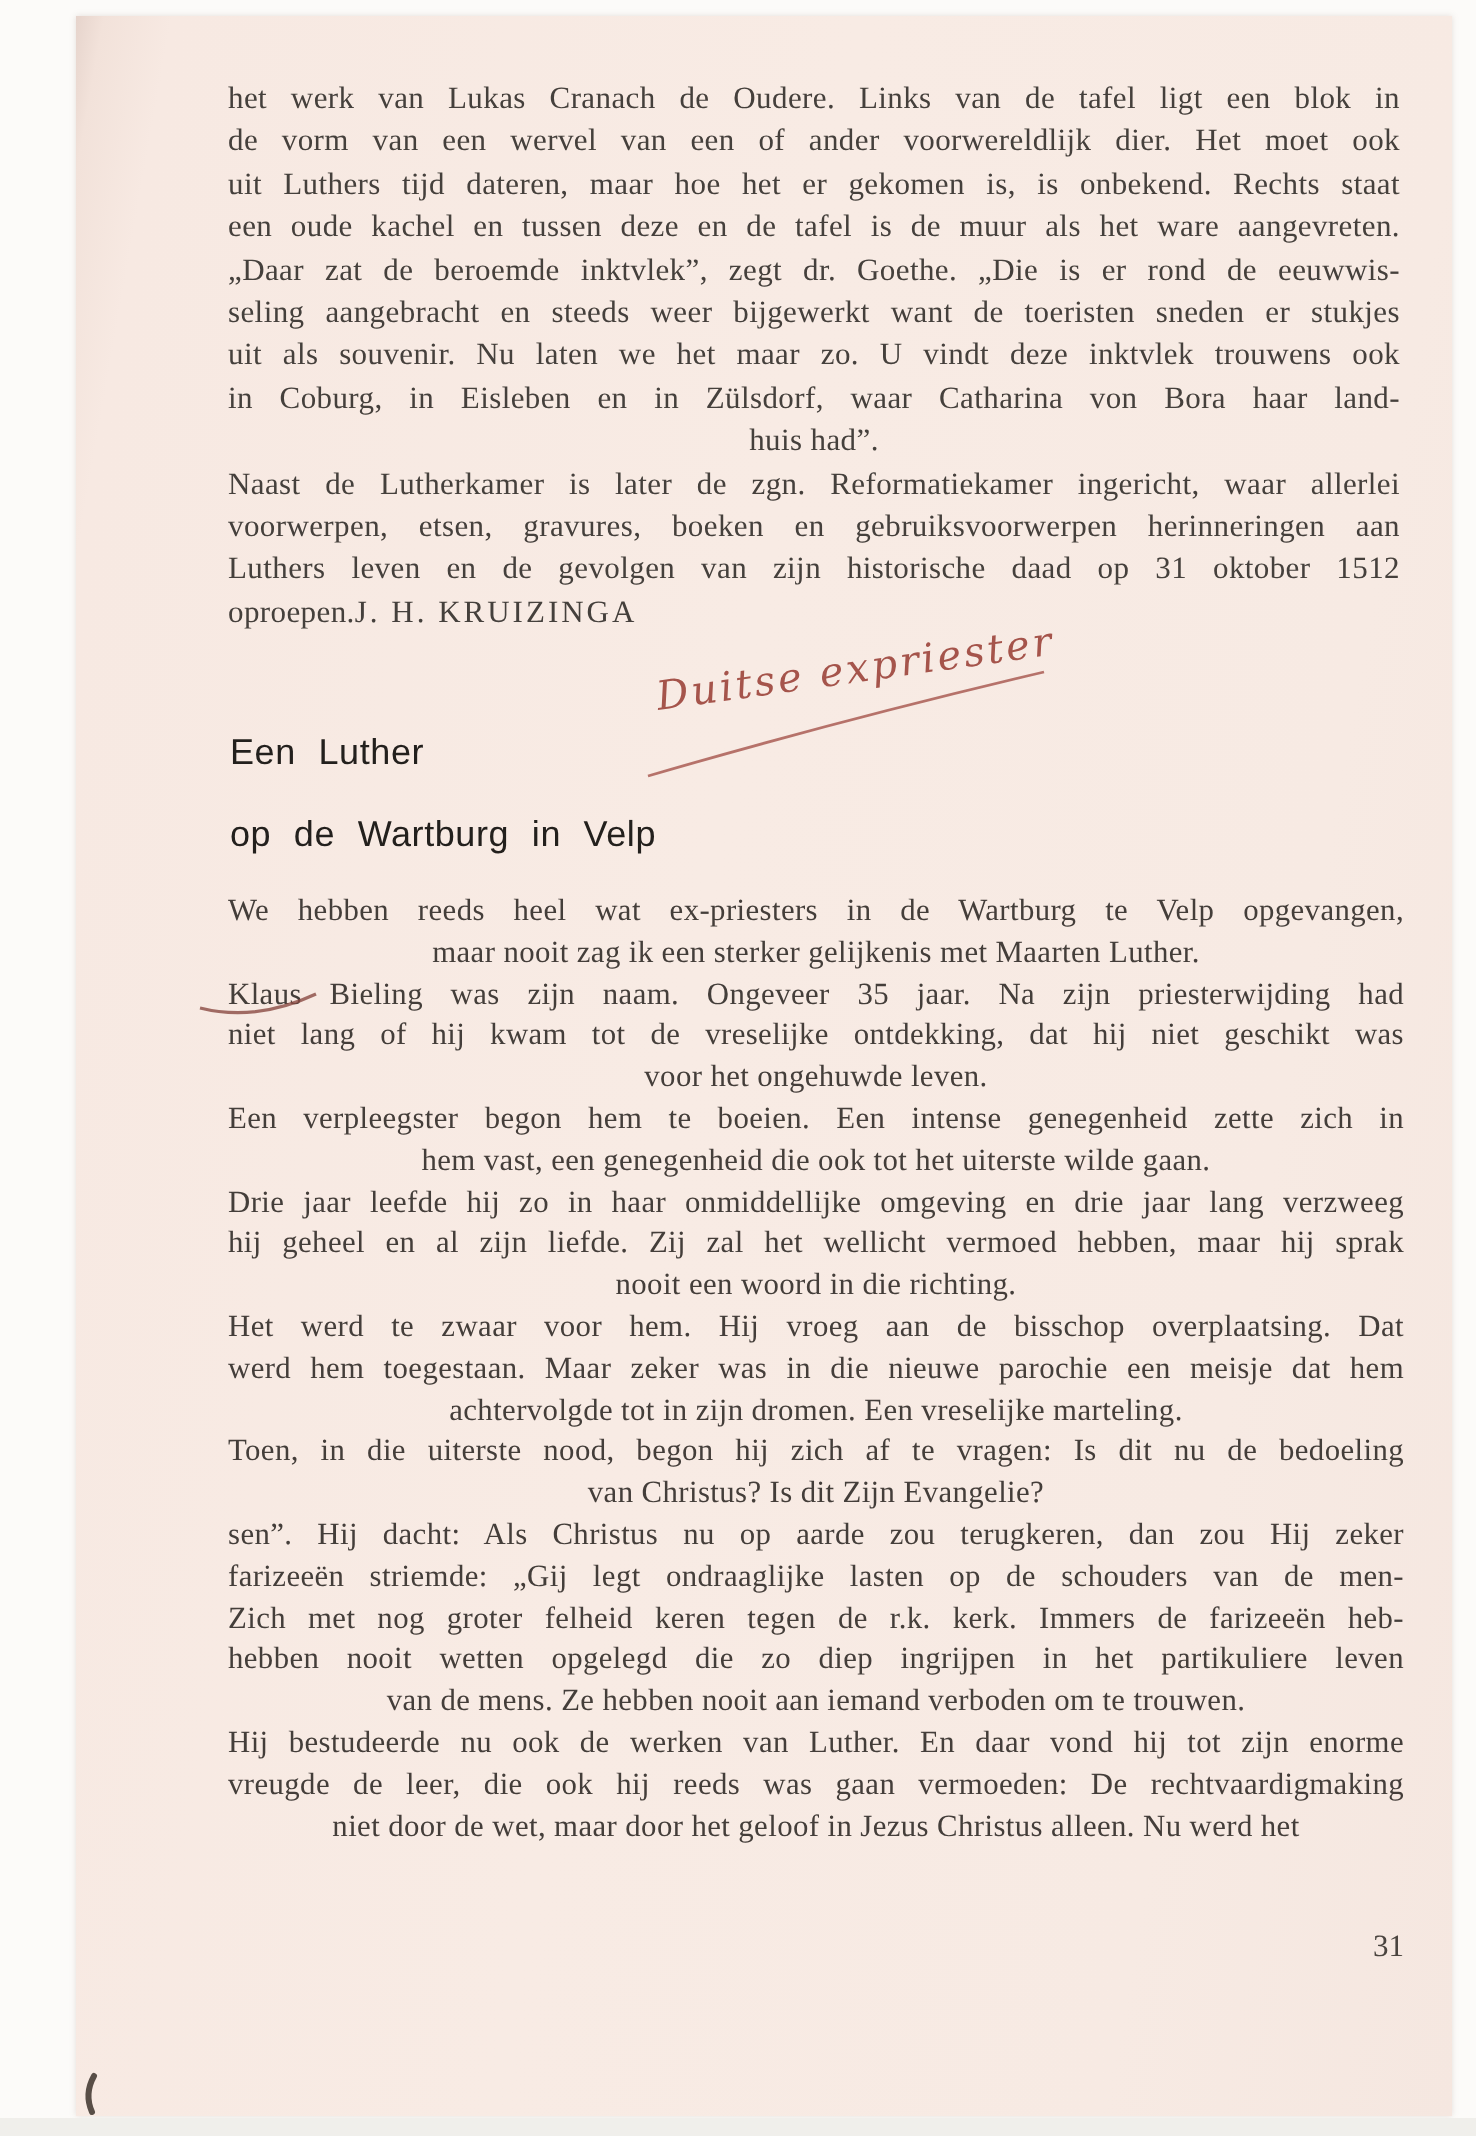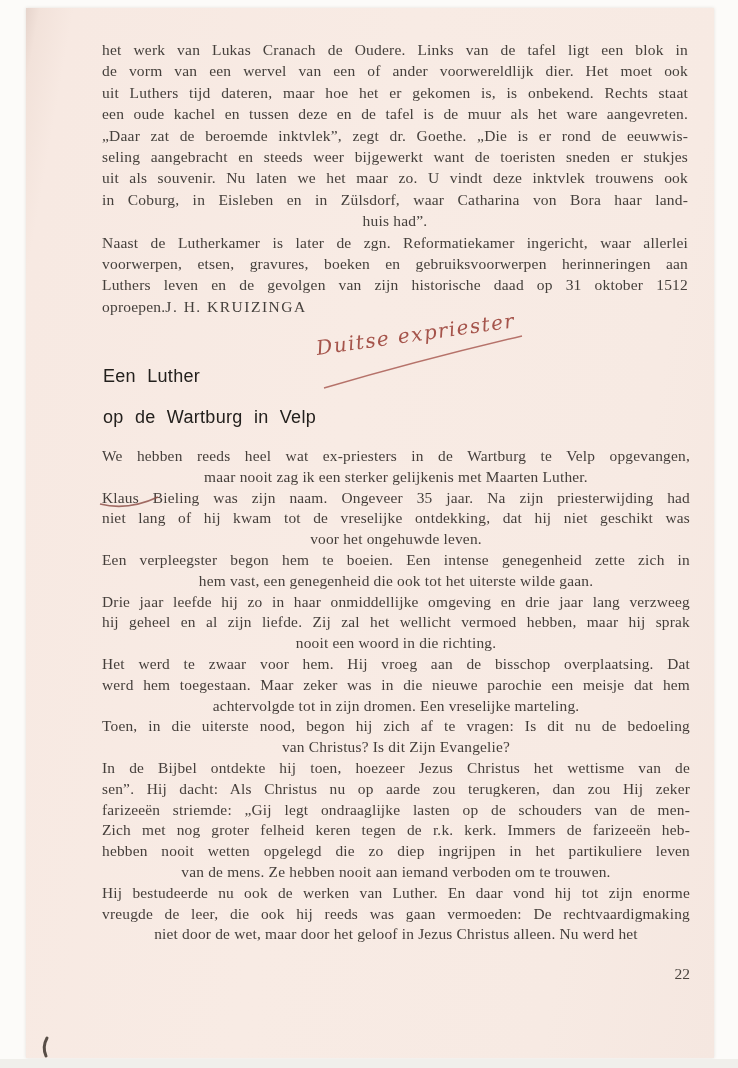--- a/index.html
+++ b/index.html
@@ -9,21 +9,21 @@
     position:relative;
     overflow:hidden;
     font-family:"Liberation Serif", serif;
   }
   .scan-bed { position:absolute; inset:0; background:#fcfbf9; }
   .bottom-strip {
     position:absolute; left:0; right:0; bottom:0; height:9px;
     background:#f0efeb;
   }
   .page {
-    position:absolute; left:26px; top:8px; width:688px; height:1050px;
+    position:absolute; left:38px; top:8px; width:688px; height:1050px;
     background:linear-gradient(100deg,
       #e6d4cc 0%, #f2e2da 1.6%, #f7e9e2 5.5%,
       #f8ebe4 45%, #f7eae3 80%, #f5e7e0 100%);
     box-shadow:0 0 3px rgba(160,140,130,0.25);
   }
   .top-article {
     position:absolute; left:76px; top:31px; width:586px;
     font-size:15.5px; line-height:21.4px; color:#45403c;
     letter-spacing:0.2px;
   }
@@ -123,35 +123,34 @@
       <div class="para">
         <div class="line just">Het werd te zwaar voor hem. Hij vroeg aan de bisschop overplaatsing. Dat</div>
         <div class="line just">werd hem toegestaan. Maar zeker was in die nieuwe parochie een meisje dat hem</div>
         <div class="line">achtervolgde tot in zijn dromen. Een vreselijke marteling.</div>
       </div>
       <div class="para">
         <div class="line just">Toen, in die uiterste nood, begon hij zich af te vragen: Is dit nu de bedoeling</div>
         <div class="line">van Christus? Is dit Zijn Evangelie?</div>
       </div>
       <div class="para">
-        <div class="line just">In de Bijbel ontdekte hij toen, hoezeer Jezus Christus het wettisme van de</div>
         <div class="line just">sen”. Hij dacht: Als Christus nu op aarde zou terugkeren, dan zou Hij zeker</div>
         <div class="line just">farizeeën striemde: „Gij legt ondraaglijke lasten op de schouders van de men-</div>
         <div class="line just">Zich met nog groter felheid keren tegen de r.k. kerk. Immers de farizeeën heb-</div>
         <div class="line just">hebben nooit wetten opgelegd die zo diep ingrijpen in het partikuliere leven</div>
         <div class="line">van de mens. Ze hebben nooit aan iemand verboden om te trouwen.</div>
       </div>
       <div class="para">
         <div class="line just">Hij bestudeerde nu ook de werken van Luther. En daar vond hij tot zijn enorme</div>
         <div class="line just">vreugde de leer, die ook hij reeds was gaan vermoeden: De rechtvaardigmaking</div>
         <div class="line">niet door de wet, maar door het geloof in Jezus Christus alleen. Nu werd het</div>
       </div>
     </div>
 
-  <div class="page-number">22</div>
+  <div class="page-number">31</div>
 
 </div>
 
 <svg class="overlay-svg" viewBox="0 0 738 1068" xmlns="http://www.w3.org/2000/svg">
   <path d="M324,388 Q420,360 522,336" fill="none" stroke="#a5544b" stroke-width="1.4" opacity="0.8"></path>
   <path d="M100,504 Q128,511 158,497" fill="none" stroke="#8a4a42" stroke-width="1.6" opacity="0.8"></path>
   <path d="M47,1038 q-5,9 -1,18" fill="none" stroke="#3c332c" stroke-width="3" stroke-linecap="round" opacity="0.85"></path>
 </svg>
 
 <div class="bottom-strip"></div>

